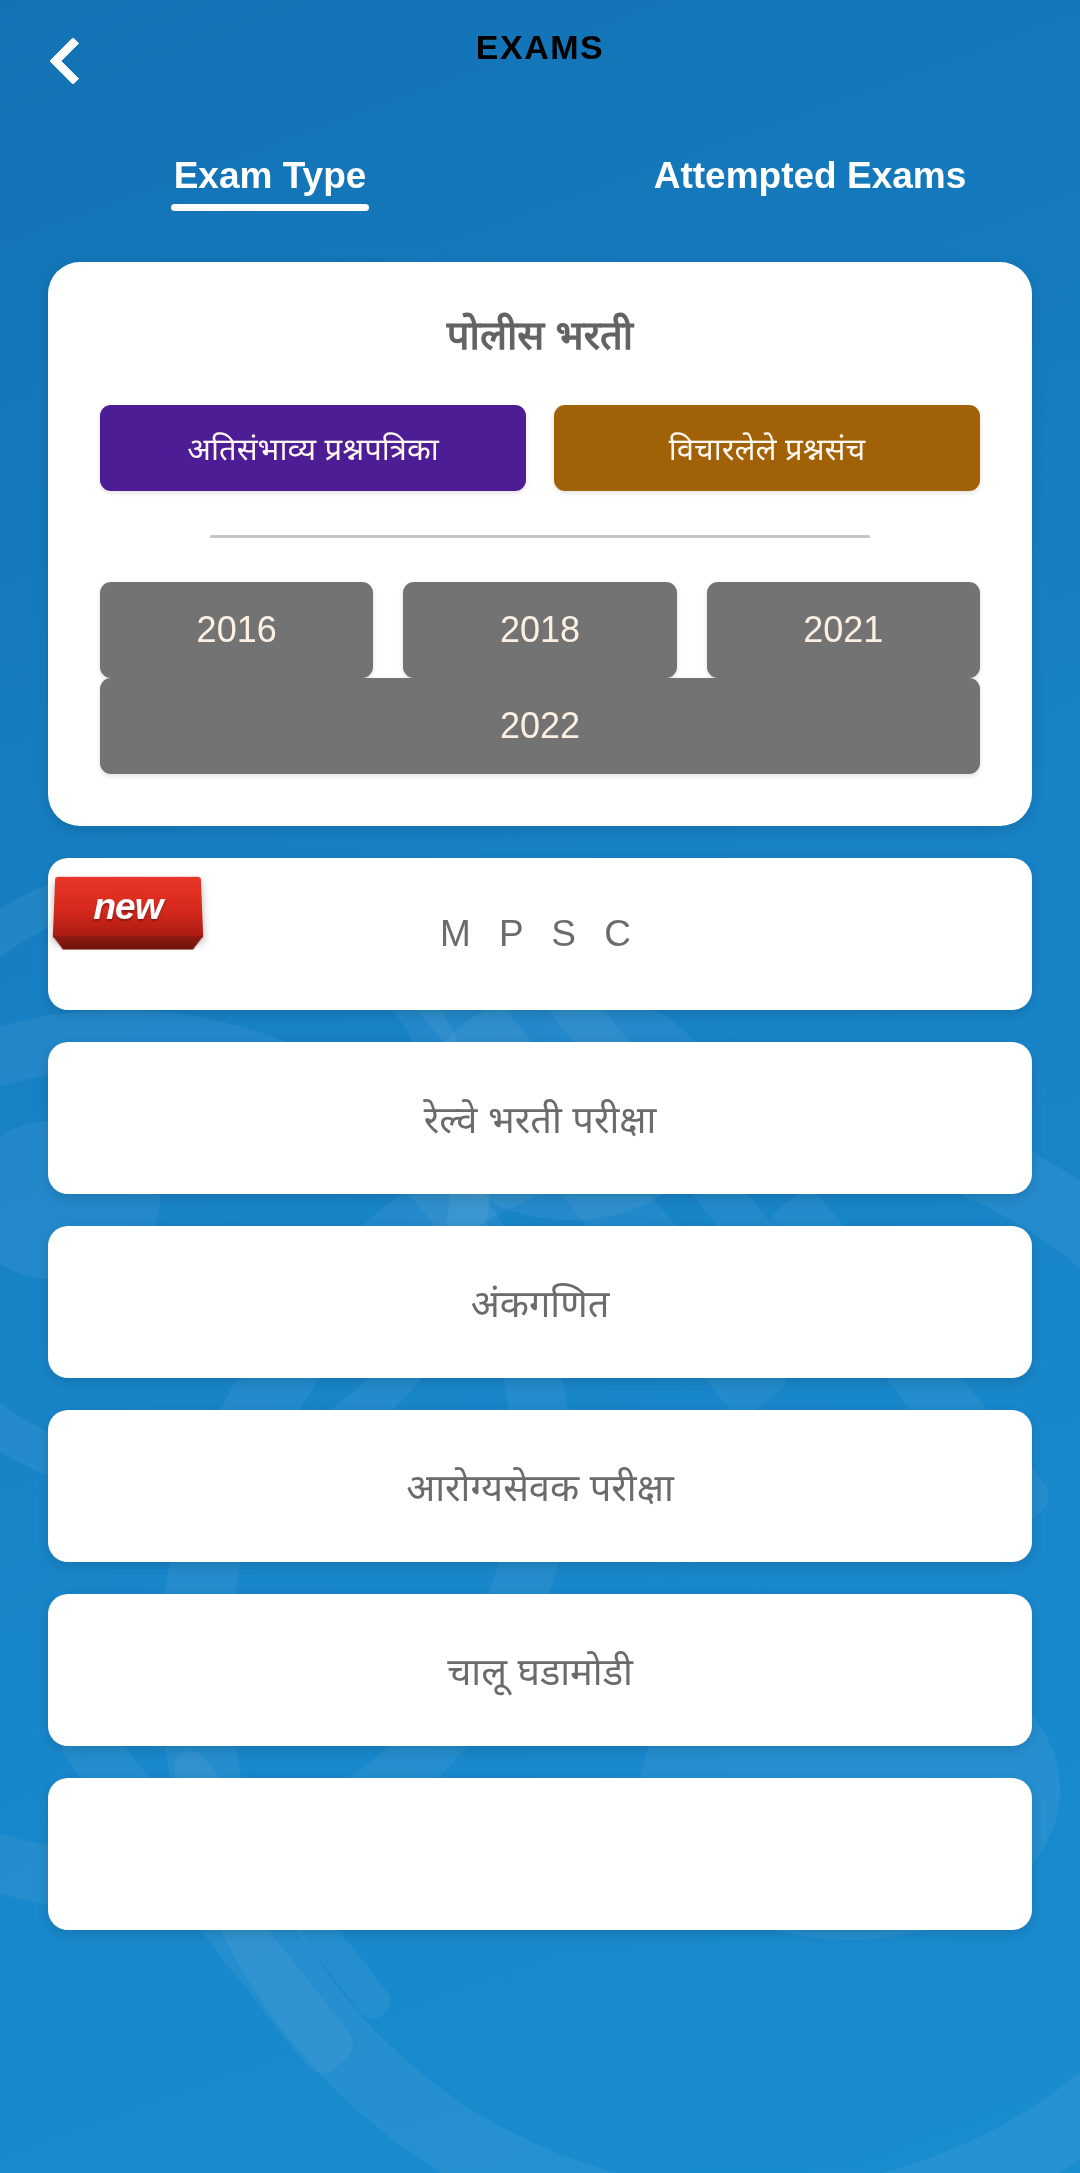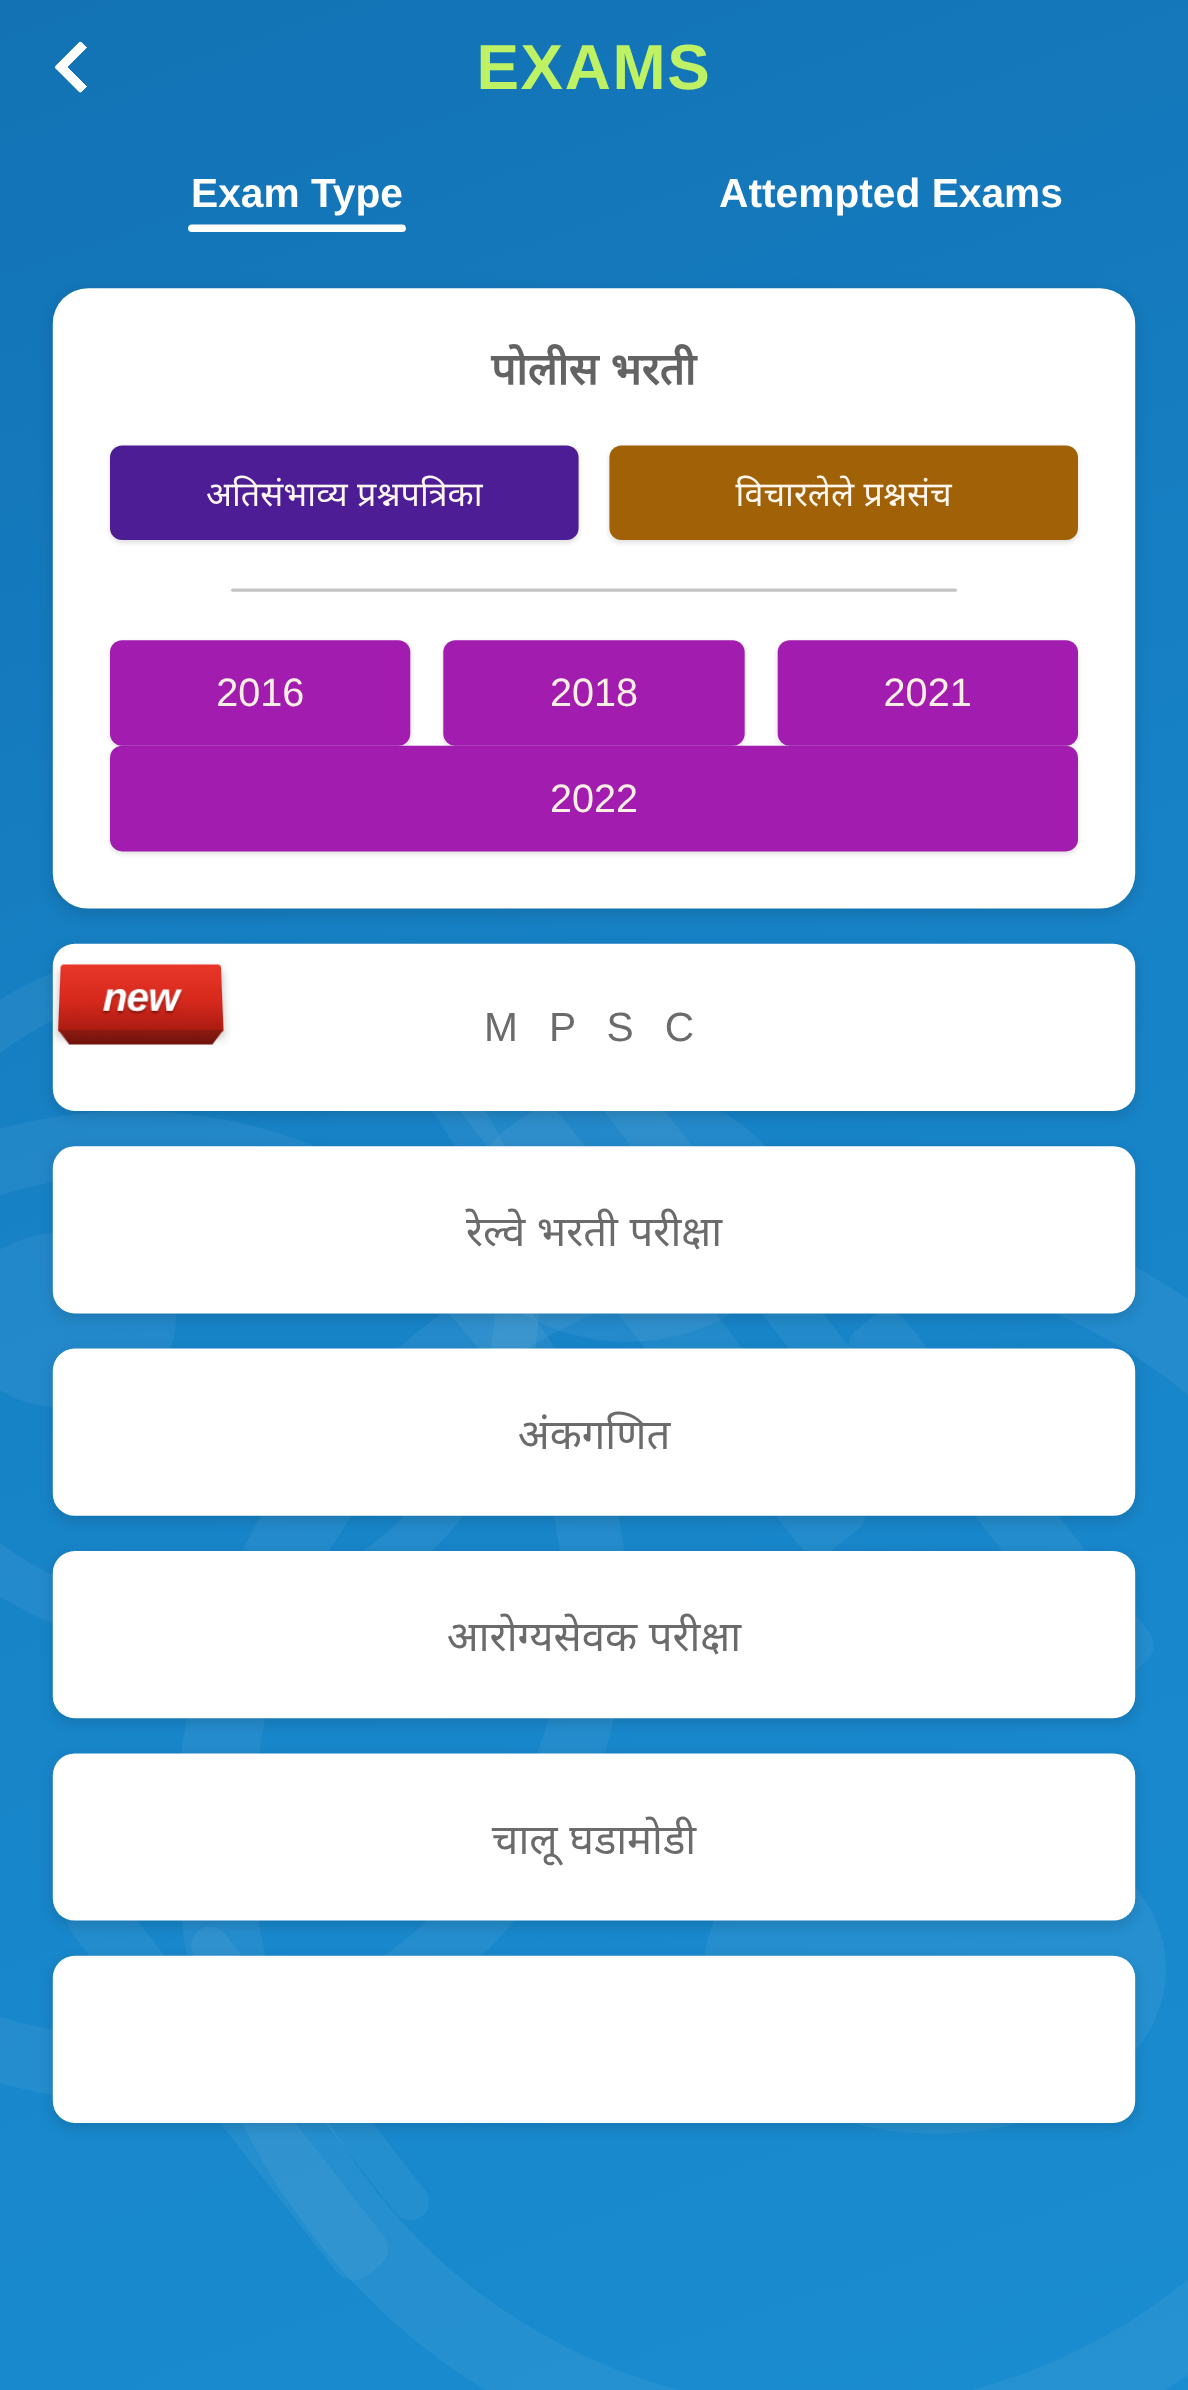--- a/index.html
+++ b/index.html
@@ -58,22 +58,22 @@
     width:34px; height:34px;
     border-left:9px solid #ffffff;
     border-bottom:9px solid #ffffff;
     border-radius:3px;
     transform:rotate(45deg);
     margin-left:8px;
   }
   .title {
     position:absolute; top:28px; left:0; right:0;
     text-align:center;
-    color:#bef264;
-    font-size:58px;
+    color:#000000;
+    font-size:34px;
     font-weight:bold;
     letter-spacing:1.5px;
   }
 
   
   .tabs {
     position:absolute; top:155px; left:0; right:0;
     display:flex; z-index:3;
   }
   .tab {
@@ -131,21 +131,21 @@
 
   .divider {
     height:3px;
     background:#c4c4c4;
     margin:44px 110px 44px 110px;
     border-radius:2px;
   }
 
   .year-row { display:flex; justify-content:space-between; gap:30px; }
   .year-btn {
-    background:#a21caf;
+    background:#737373;
     color:#fdf0e2;
     border-radius:11px;
     font-size:36px;
     text-align:center;
     padding:27px 0;
     flex:1;
     cursor:pointer;
     box-shadow:0 2px 5px rgba(0,0,0,0.12);
   }
   .year-row.full { }

